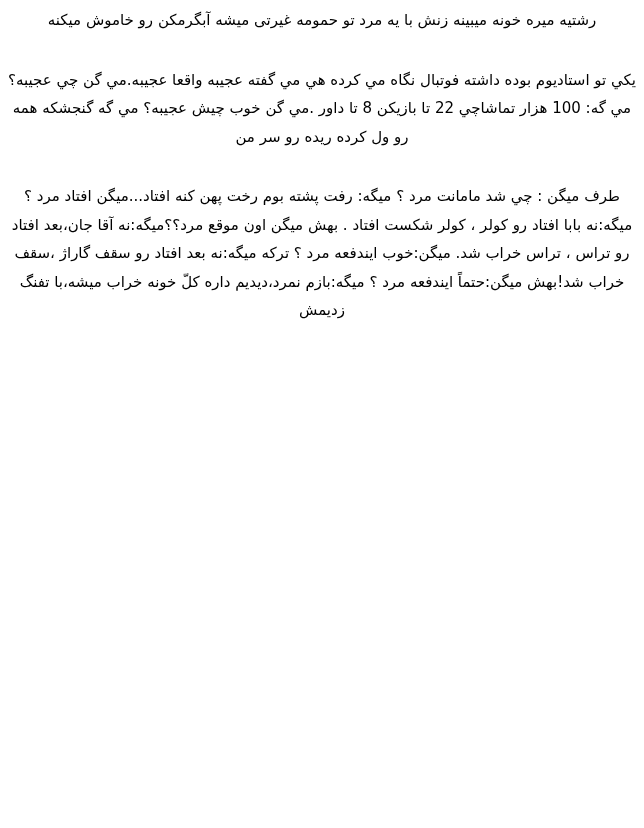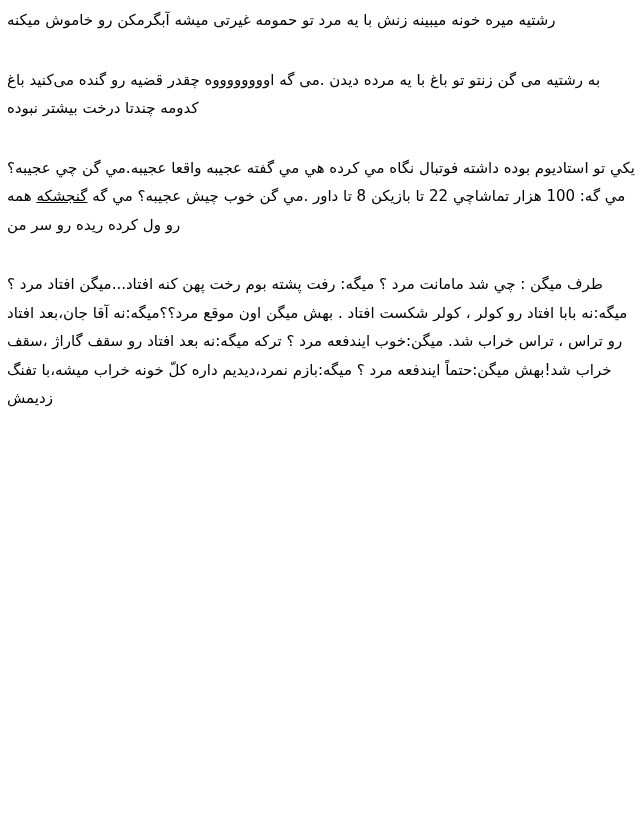--- a/index.html
+++ b/index.html
@@ -7,47 +7,45 @@
     padding: 0;
     background: #ffffff;
   }
   .page {
     width: 644px;
     height: 828px;
     box-sizing: border-box;
     background: #ffffff;
     color: #000000;
     direction: rtl;
-    text-align: left;
+    text-align: center;
     font-family: "DejaVu Sans", sans-serif;
     font-size: 15px;
     line-height: 28.5px;
     padding: 6px 7px 0 7px;
     overflow: hidden;
   }
   .page p {
     margin: 0 0 31px 0;
   }
   .page p.gap-small {
     margin-bottom: 24px;
   }
   .u {
-    text-decoration: underline;
   }
 </style>
 </head>
 <body>
 
 <div class="page">
 
   <p>رشتیه میره خونه میبینه زنش با یه مرد تو حمومه غیرتی میشه آبگرمکن رو خاموش میکنه</p>
 
 
 
-  <p>به رشتیه می گن زنتو تو باغ با یه مرده دیدن .می گه اووووووووه چقدر قضیه رو گنده می‌کنید باغ کدومه چندتا درخت بیشتر نبوده</p>
 
 
   <p><span>يکي تو استاديوم بوده داشته فوتبال نگاه مي کرده هي مي گفته عجيبه واقعا عجيبه.مي گن چي عجيبه؟ مي گه: 100 هزار تماشاچي 22 تا بازيکن 8 تا داور .مي گن خوب چيش عجيبه؟ مي گه </span><span class="u">گنجشکه</span><span> همه رو ول کرده ريده رو سر من</span></p>
 
   <p class="gap-small">طرف میگن : چي شد مامانت مرد ؟ میگه: رفت پشته بوم رخت پهن کنه افتاد...میگن افتاد مرد ؟ میگه:نه بابا افتاد رو کولر ، کولر شکست افتاد . بهش میگن اون موقع مرد؟؟میگه:نه آقا جان،بعد افتاد رو تراس ، تراس خراب شد. میگن:خوب ایندفعه مرد ؟ ترکه میگه:نه بعد افتاد رو سقف گاراژ ،سقف خراب شد!بهش میگن:حتماً ایندفعه مرد ؟ میگه:بازم نمرد،دیدیم داره کلّ خونه خراب میشه،با تفنگ زدیمش</p>
 
 
 </div>
 
 </body></html>

